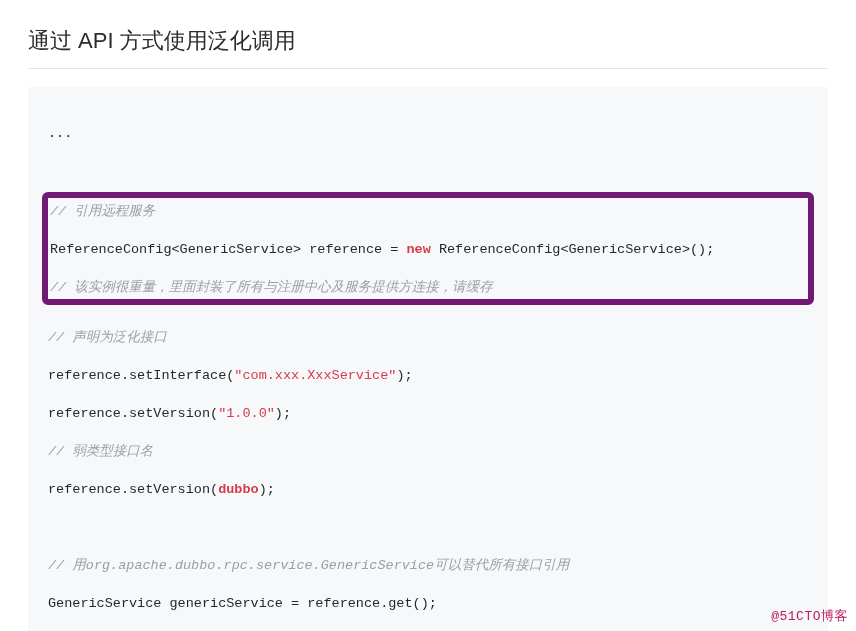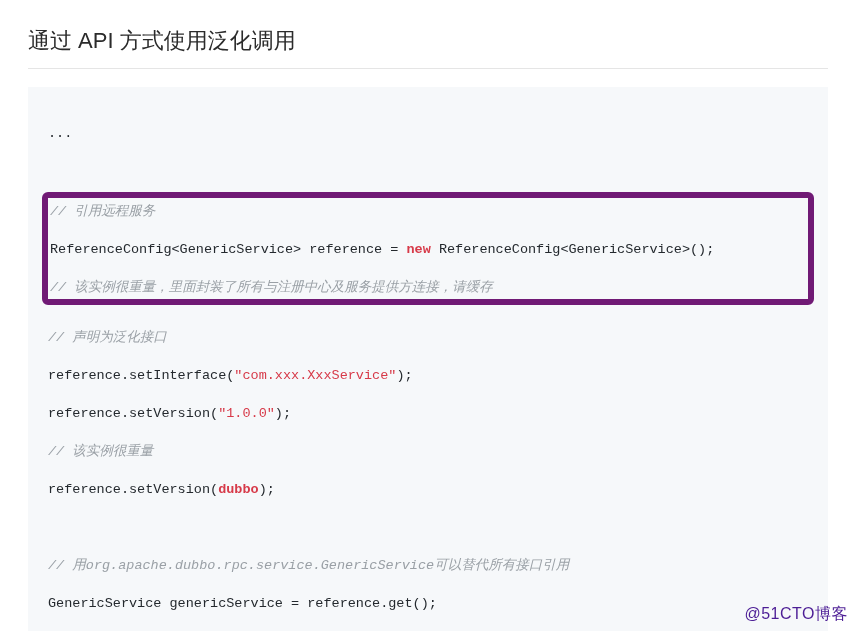--- a/index.html
+++ b/index.html
@@ -45,41 +45,42 @@
     border: 6px solid #701a75;
     border-radius: 6px;
     padding: 4px 2px 2px 2px;
     margin: -8px -6px 4px -6px;
     display: block;
   }
   .watermark {
     position: absolute;
     right: 8px;
     bottom: 6px;
-    color: #4c1d95;
-    font-size: 16px;
+    color: #be185d;
+    font-size: 13px;
     letter-spacing: 0.5px;
+    font-family: Liberation Mono, monospace;
   }
 </style>
 </head>
 <body>
 
 <div class="page">
   <h2 class="heading">通过 API 方式使用泛化调用</h2>
 
   <div class="code-block">
 <span class="line">...</span>
 <span class="line"> </span>
 <span class="highlight-box"><span class="line cmt">// 引用远程服务</span>
 <span class="line"><span>ReferenceConfig&lt;GenericService&gt; reference = </span><span class="kw">new</span><span> ReferenceConfig&lt;GenericService&gt;();</span></span>
 <span class="line cmt">// 该实例很重量，里面封装了所有与注册中心及服务提供方连接，请缓存</span></span>
 <span class="line cmt">// 声明为泛化接口</span>
 <span class="line"><span>reference.setInterface(</span><span class="str">"com.xxx.XxxService"</span><span>);</span></span>
 <span class="line"><span>reference.setVersion(</span><span class="str">"1.0.0"</span><span>);</span></span>
-<span class="line cmt">// 该实例很重量</span>
+<span class="line cmt">// 弱类型接口名</span>
 <span class="line"><span>reference.setVersion(</span><span class="kw">dubbo</span><span>);</span></span>
 <span class="line"> </span>
 <span class="line cmt">// 用org.apache.dubbo.rpc.service.GenericService可以替代所有接口引用</span>
 <span class="line">GenericService genericService = reference.get();</span>
 
 
 
 
 
 

